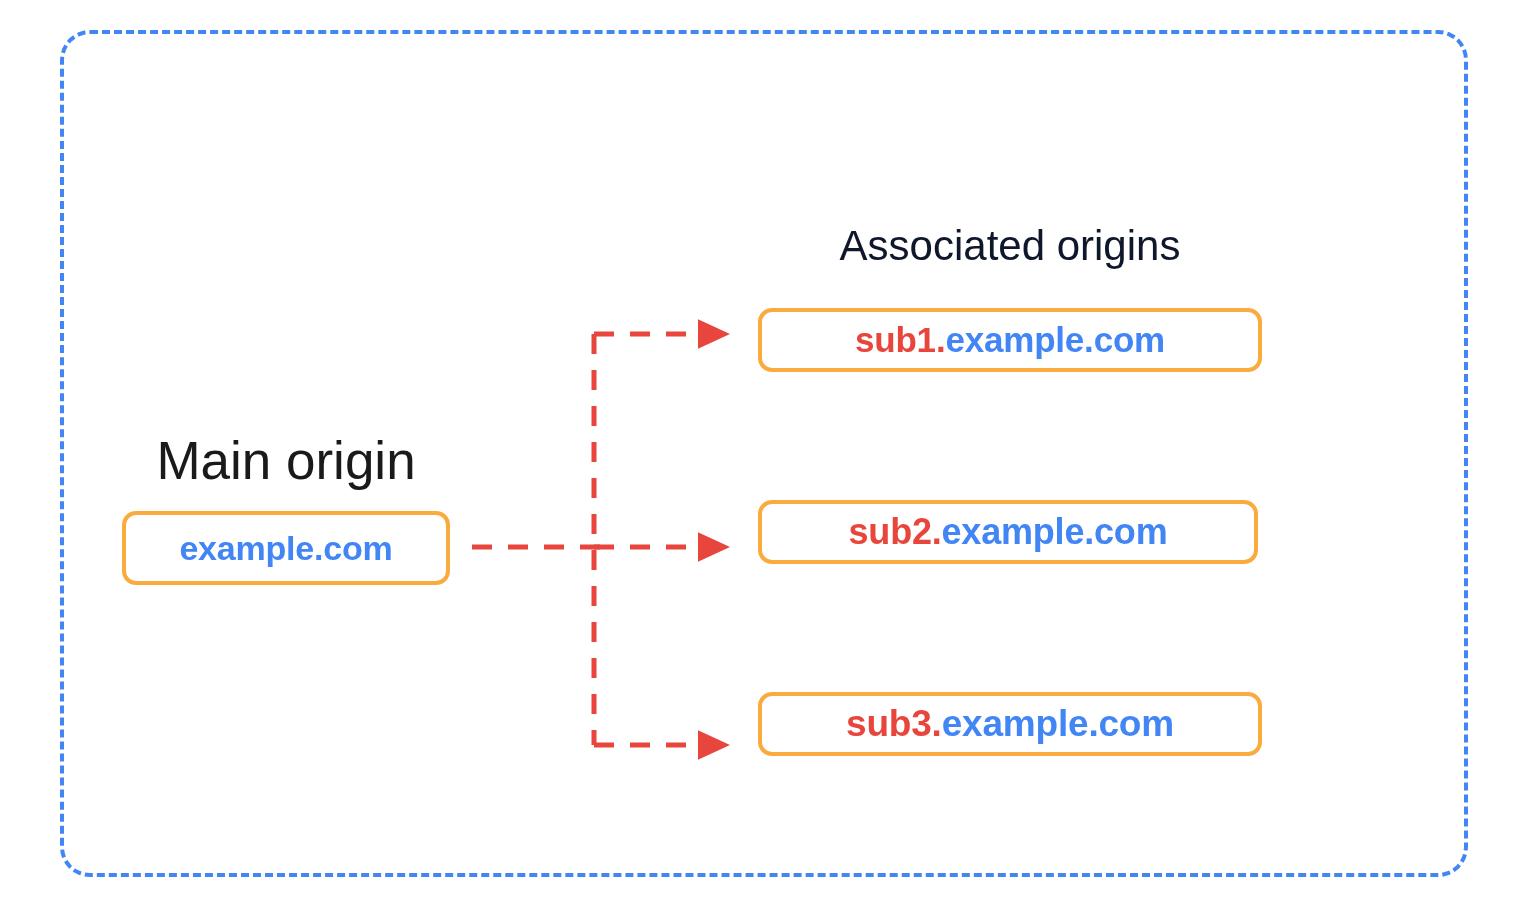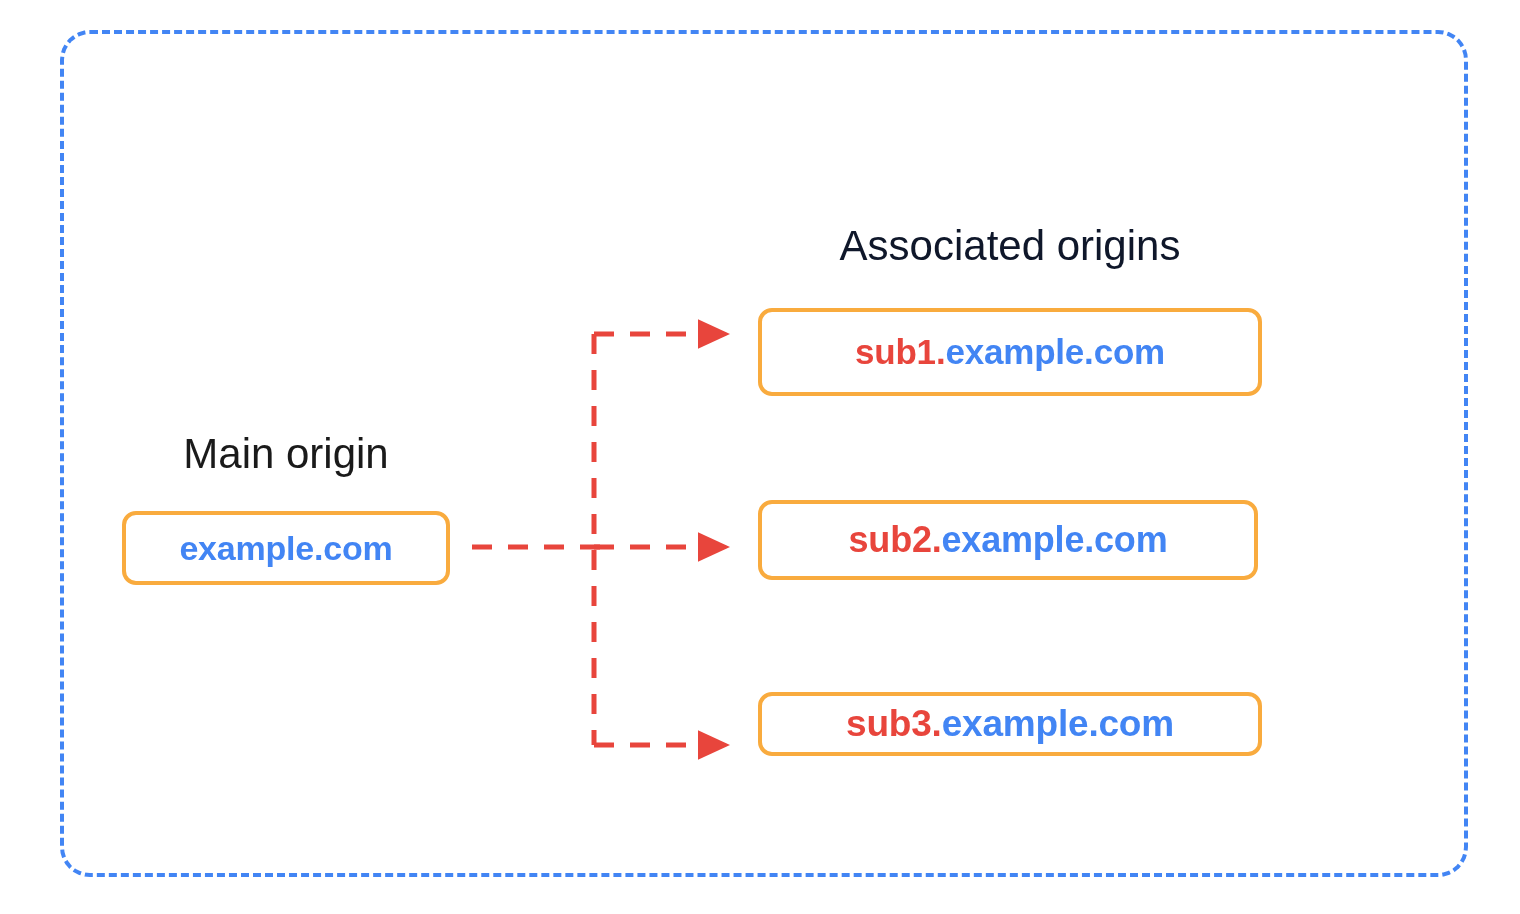--- a/index.html
+++ b/index.html
@@ -57,21 +57,21 @@
     font-weight: 400;
     color: #0f172a;
   }
 
   .main-label {
     position: absolute;
     left: 100px;
     top: 430px;
     width: 372px;
     text-align: center;
-    font-size: 42px;
+    font-size: 53px;
     font-weight: 400;
     color: #1a1a1a;
   }
 
   
   .origin-box {
     position: absolute;
     box-sizing: border-box;
     border: 4px solid #f9ab3e;
     border-radius: 14px;
@@ -92,29 +92,29 @@
     left: 122px;
     top: 511px;
     width: 328px;
     height: 74px;
   }
 
   .box-sub1 {
     left: 758px;
     top: 308px;
     width: 504px;
-    height: 88px;
+    height: 64px;
     justify-content: center;
   }
 
   .box-sub2 {
     left: 758px;
     top: 500px;
     width: 500px;
-    height: 80px;
+    height: 64px;
   }
 
   .box-sub3 {
     left: 758px;
     top: 692px;
     width: 504px;
     height: 64px;
   }
 
   .box-sub3 .origin-text { font-size: 37px; }

